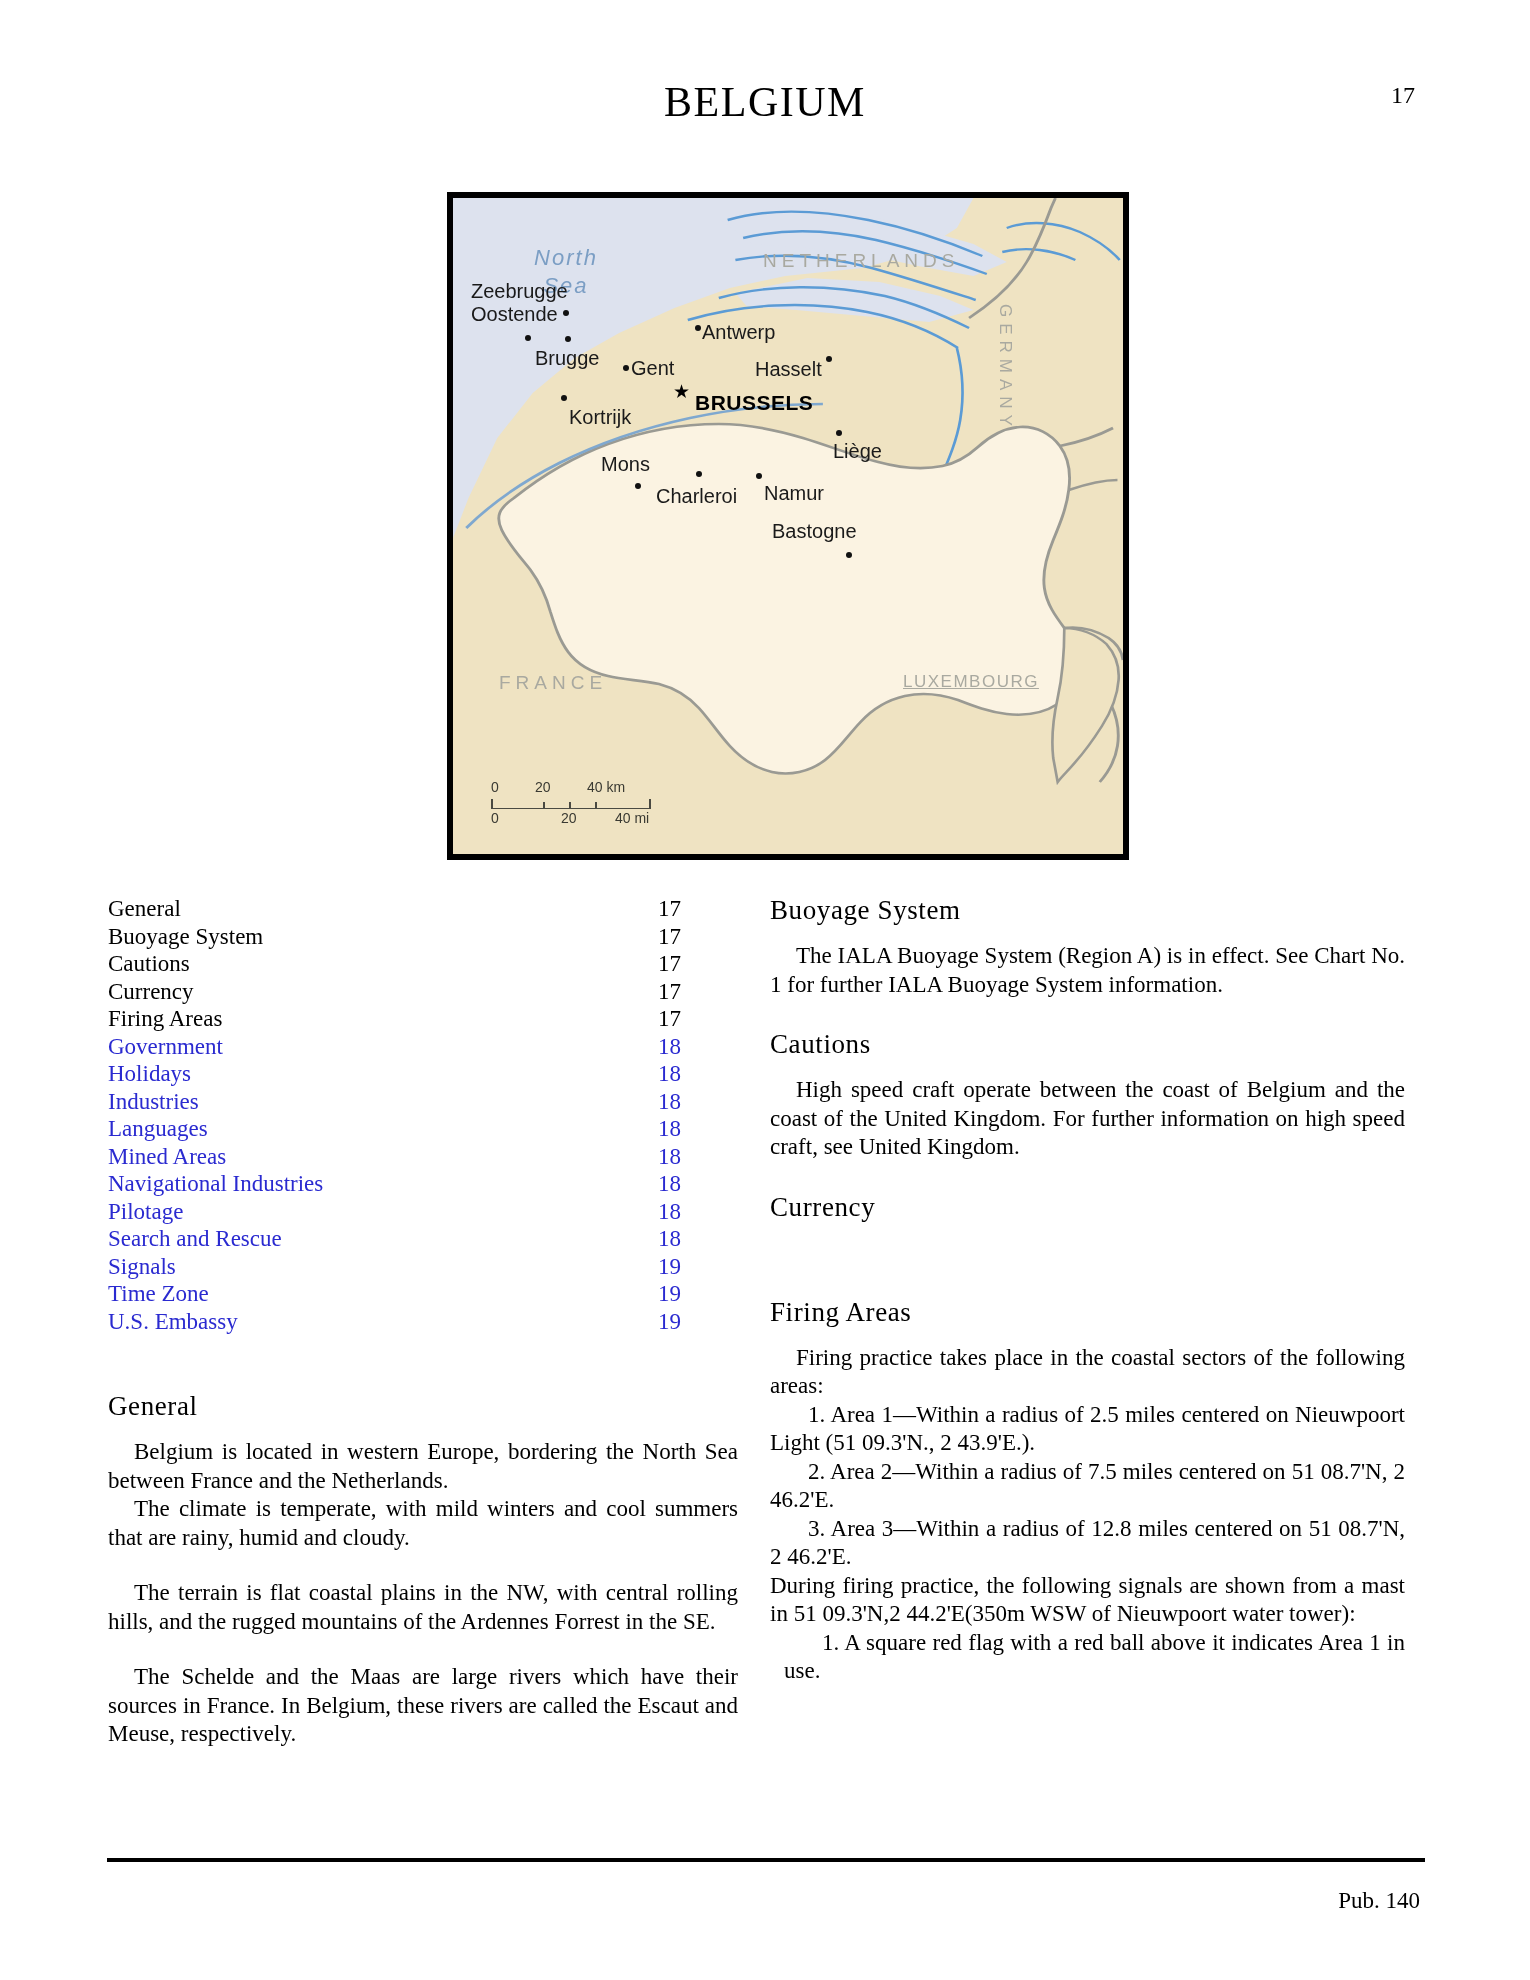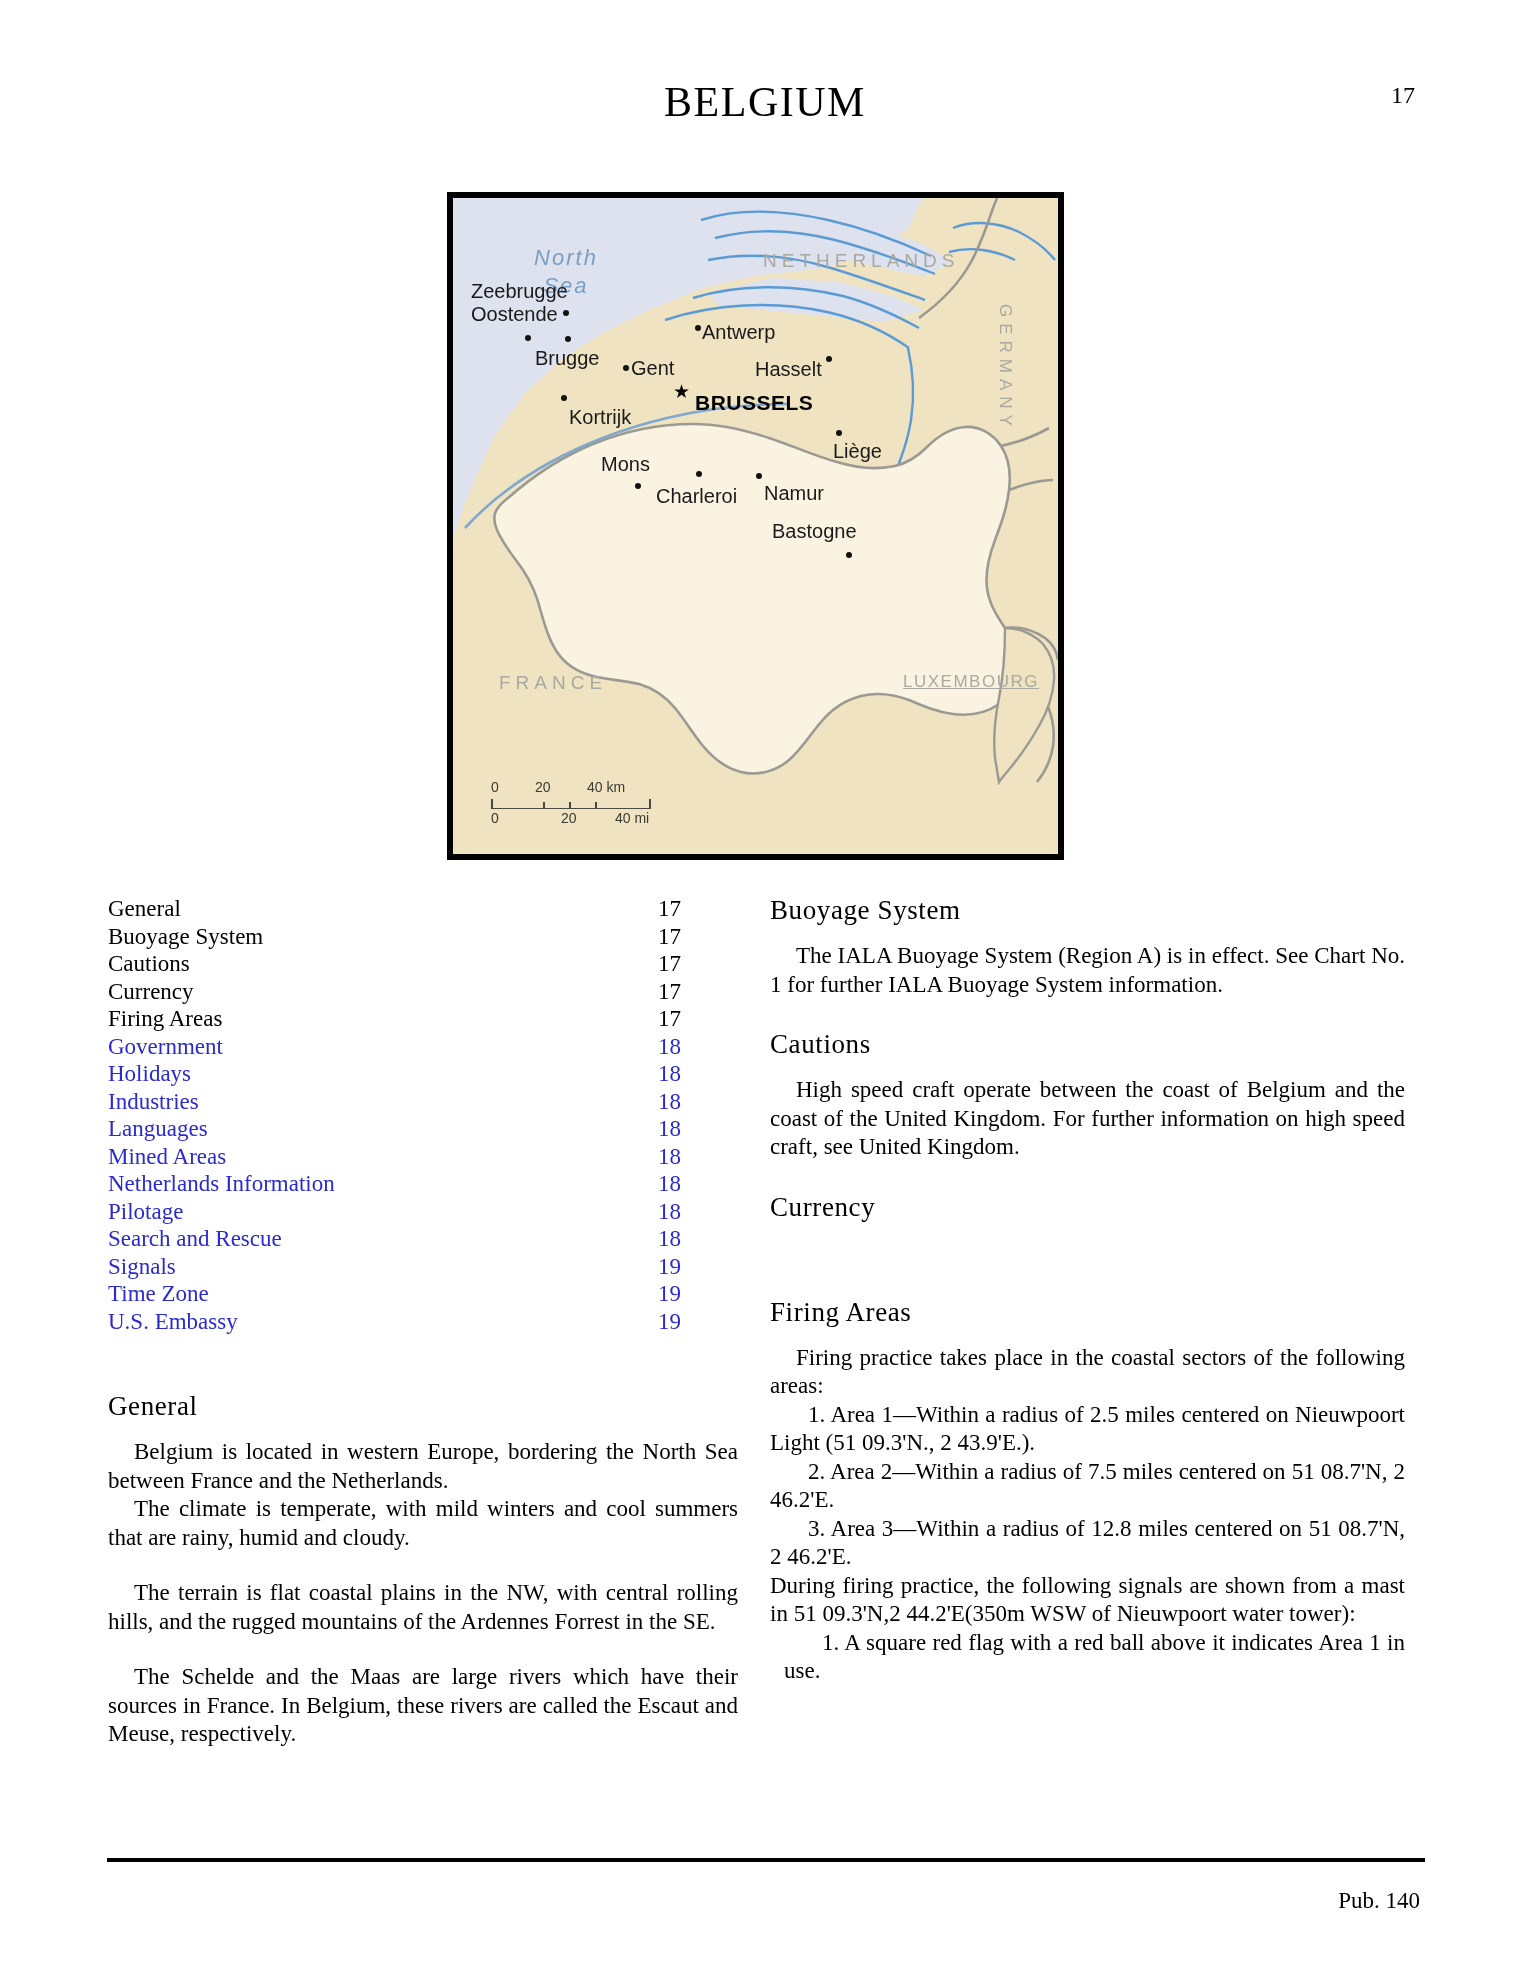--- a/index.html
+++ b/index.html
@@ -22,21 +22,21 @@
     font-weight:400;
   }
   .folio {
     position:absolute; right:115px; top:82px;
     font-size:24px;
   }
 
   
   .map-frame {
     position:absolute; left:447px; top:192px;
-    width:617px; height:668px;
+    width:682px; height:668px;
     background:#000000;
     padding:0; box-sizing:border-box;
     border:6px solid #000;
   }
   .map-inner {
     position:relative; width:100%; height:100%;
     background:#efe6cc;
     overflow:hidden;
   }
   .map-svg { display:block; width:100%; height:100%; }
@@ -361,21 +361,21 @@
         </tr>
         <tr class="link">
           <td>Languages</td>
           <td class="num">18</td>
         </tr>
         <tr class="link">
           <td>Mined Areas</td>
           <td class="num">18</td>
         </tr>
         <tr class="link">
-          <td>Netherlands Information</td>
+          <td>Navigational Industries</td>
           <td class="num">18</td>
         </tr>
         <tr class="link">
           <td>Pilotage</td>
           <td class="num">18</td>
         </tr>
         <tr class="link">
           <td>Search and Rescue</td>
           <td class="num">18</td>
         </tr>

